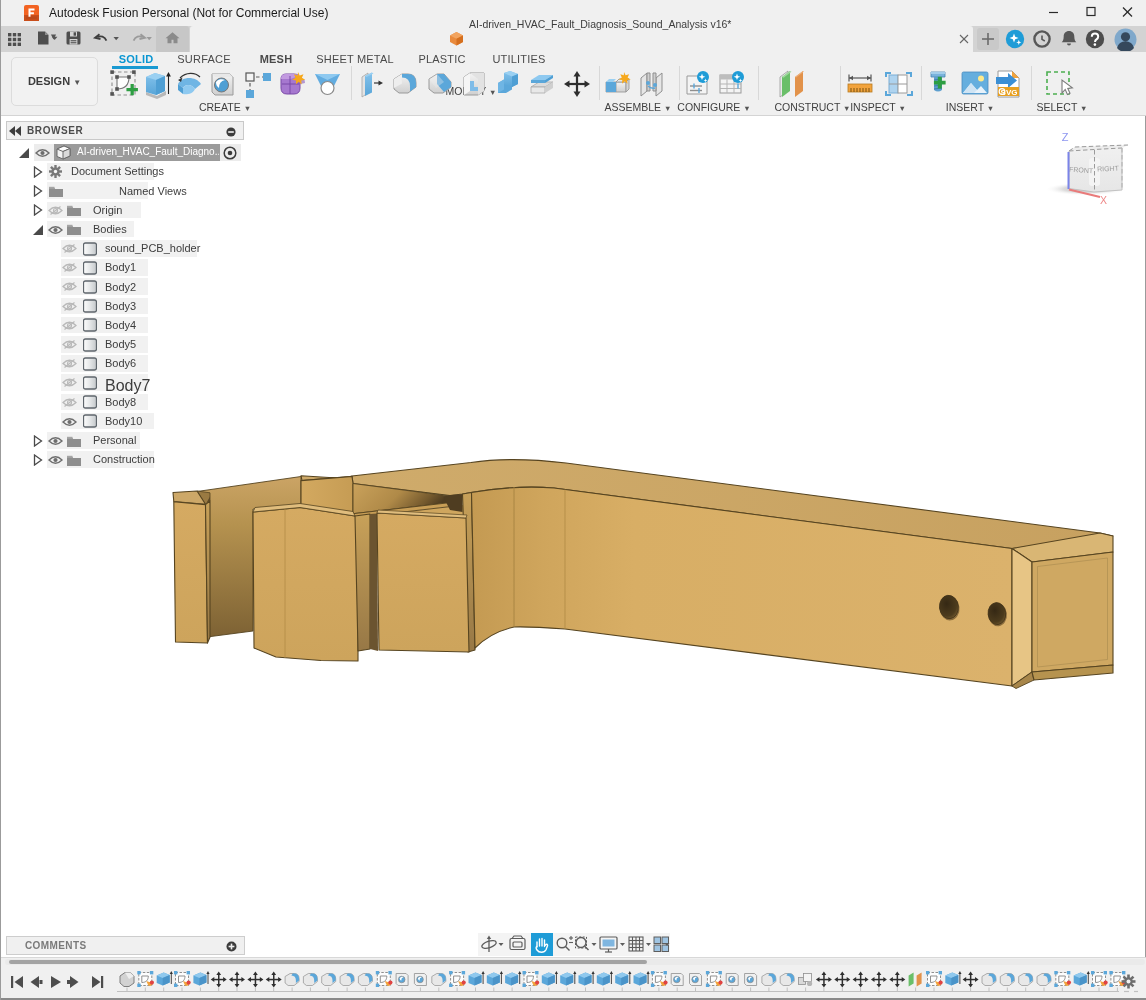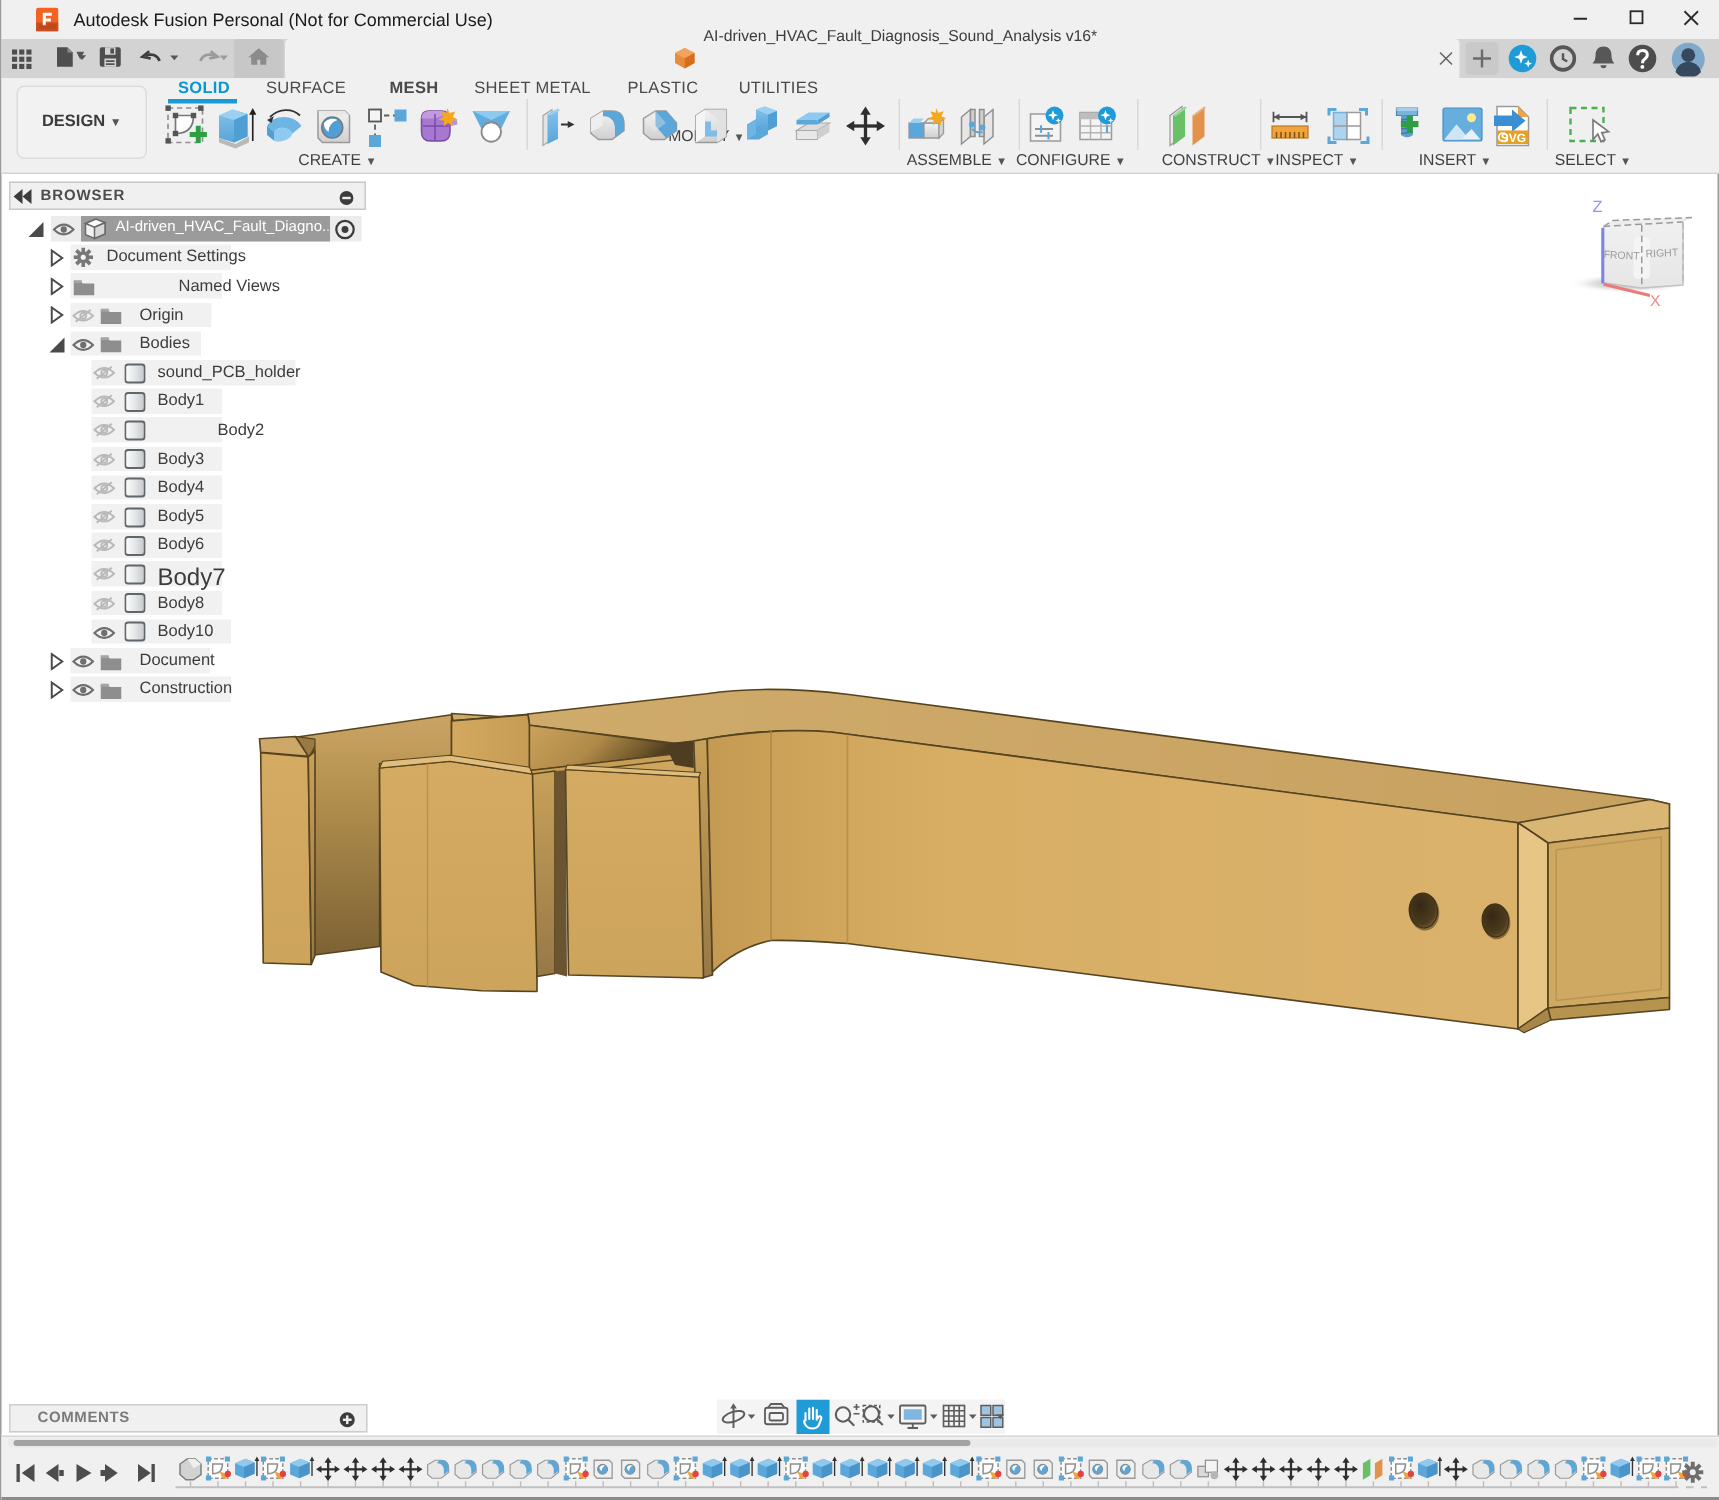--- a/index.html
+++ b/index.html
@@ -523,21 +523,21 @@
 <svg class="abs" style="left:82px;top:279.9px" width="14" height="14" viewBox="0 0 14 14">
       <defs>
         <linearGradient id="cg82279.9" x1="0" y1="0" x2="1" y2="0">
           <stop offset="0" stop-color="#fdfdfd"></stop>
           <stop offset="0.45" stop-color="#e7e9ea"></stop>
           <stop offset="1" stop-color="#c4c8cb"></stop>
         </linearGradient>
       </defs>
       <path d="M2.5 1 h9 q2 0 2 2 v8 q0 2 -2 2 h-9 q-2 0 -2-2 v-8 q0-2 2-2z" fill="url(#cg82279.9)" stroke="#5f666c" stroke-width="1.3"></path>
     </svg>
-<div class="abs" style="left:104px;top:280.59999999999997px;font-size:11px;color:#3c3c3c;margin-left:40px;">Body2</div>
+<div class="abs" style="left:104px;top:280.59999999999997px;font-size:11px;color:#3c3c3c;">Body2</div>
     <div class="abs" style="left:60px;top:297.6px;width:87px;height:16.5px;background:#f1f1f1;"></div>
     <svg class="abs" style="left:61px;top:300.6px" width="15" height="11" viewBox="0 0 15 11">
       <path d="M1 5.5 Q7.5 -1 14 5.5 Q7.5 12 1 5.5z" fill="none" stroke="#b9b9b9" stroke-width="1.3"></path>
       <circle cx="7.5" cy="5.5" r="2" fill="none" stroke="#b9b9b9" stroke-width="1.2"></circle>
       <line x1="2.5" y1="9.5" x2="12.5" y2="1.5" stroke="#b9b9b9" stroke-width="1.3"></line>
     </svg>
 <svg class="abs" style="left:82px;top:299.1px" width="14" height="14" viewBox="0 0 14 14">
       <defs>
         <linearGradient id="cg82299.1" x1="0" y1="0" x2="1" y2="0">
           <stop offset="0" stop-color="#fdfdfd"></stop>
@@ -654,21 +654,21 @@
       <path d="M1.5 1 L8.5 6 L1.5 11 Z" fill="none" stroke="#4a4a4a" stroke-width="1.3"></path>
     </svg>
 <svg class="abs" style="left:47px;top:436.0px" width="15" height="10" viewBox="0 0 15 10">
       <path d="M1 5 Q7.5 -1.5 14 5 Q7.5 11.5 1 5z" fill="none" stroke="#6e6e6e" stroke-width="1.4"></path>
       <circle cx="7.5" cy="5" r="2.1" fill="#6e6e6e"></circle>
     </svg>
 <svg class="abs" style="left:66px;top:435.5px" width="14" height="11" viewBox="0 0 14 11">
       <path d="M0 1.5 h5 l1.2 1.5 H14 V11 H0z" fill="#8e8e8e"></path>
       <rect x="0" y="0.8" width="5.5" height="2" fill="#a5a5a5"></rect>
     </svg>
-<div class="abs" style="left:92px;top:434.2px;font-size:11px;color:#3c3c3c;">Document</div>
+<div class="abs" style="left:92px;top:434.2px;font-size:11px;color:#3c3c3c;">Personal</div>
     <div class="abs" style="left:46px;top:451.2px;width:107px;height:16.5px;background:#f1f1f1;"></div>
     <svg class="abs" style="left:32px;top:453.7px" width="10" height="12" viewBox="0 0 10 12">
       <path d="M1.5 1 L8.5 6 L1.5 11 Z" fill="none" stroke="#4a4a4a" stroke-width="1.3"></path>
     </svg>
 <svg class="abs" style="left:47px;top:455.2px" width="15" height="10" viewBox="0 0 15 10">
       <path d="M1 5 Q7.5 -1.5 14 5 Q7.5 11.5 1 5z" fill="none" stroke="#6e6e6e" stroke-width="1.4"></path>
       <circle cx="7.5" cy="5" r="2.1" fill="#6e6e6e"></circle>
     </svg>
 <svg class="abs" style="left:66px;top:454.7px" width="14" height="11" viewBox="0 0 14 11">
       <path d="M0 1.5 h5 l1.2 1.5 H14 V11 H0z" fill="#8e8e8e"></path>

